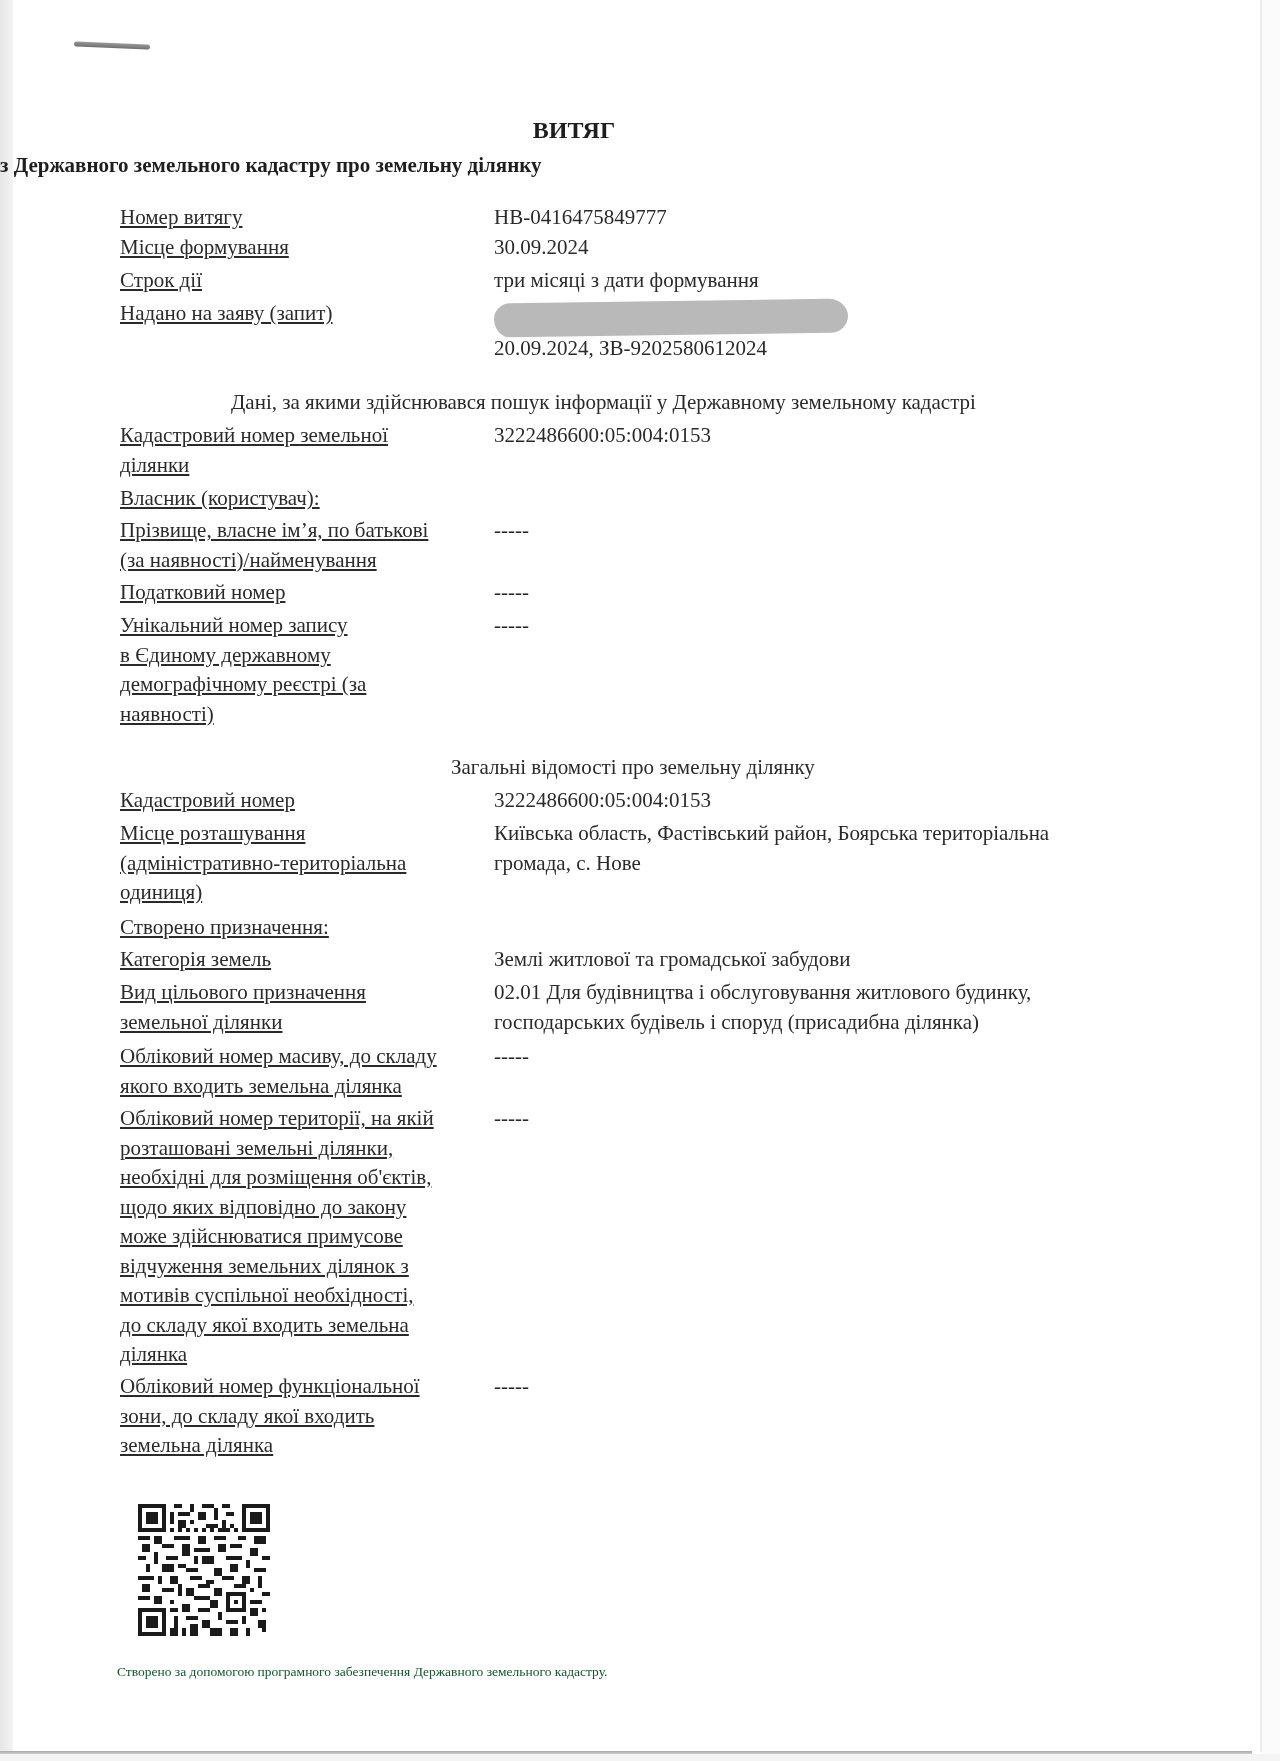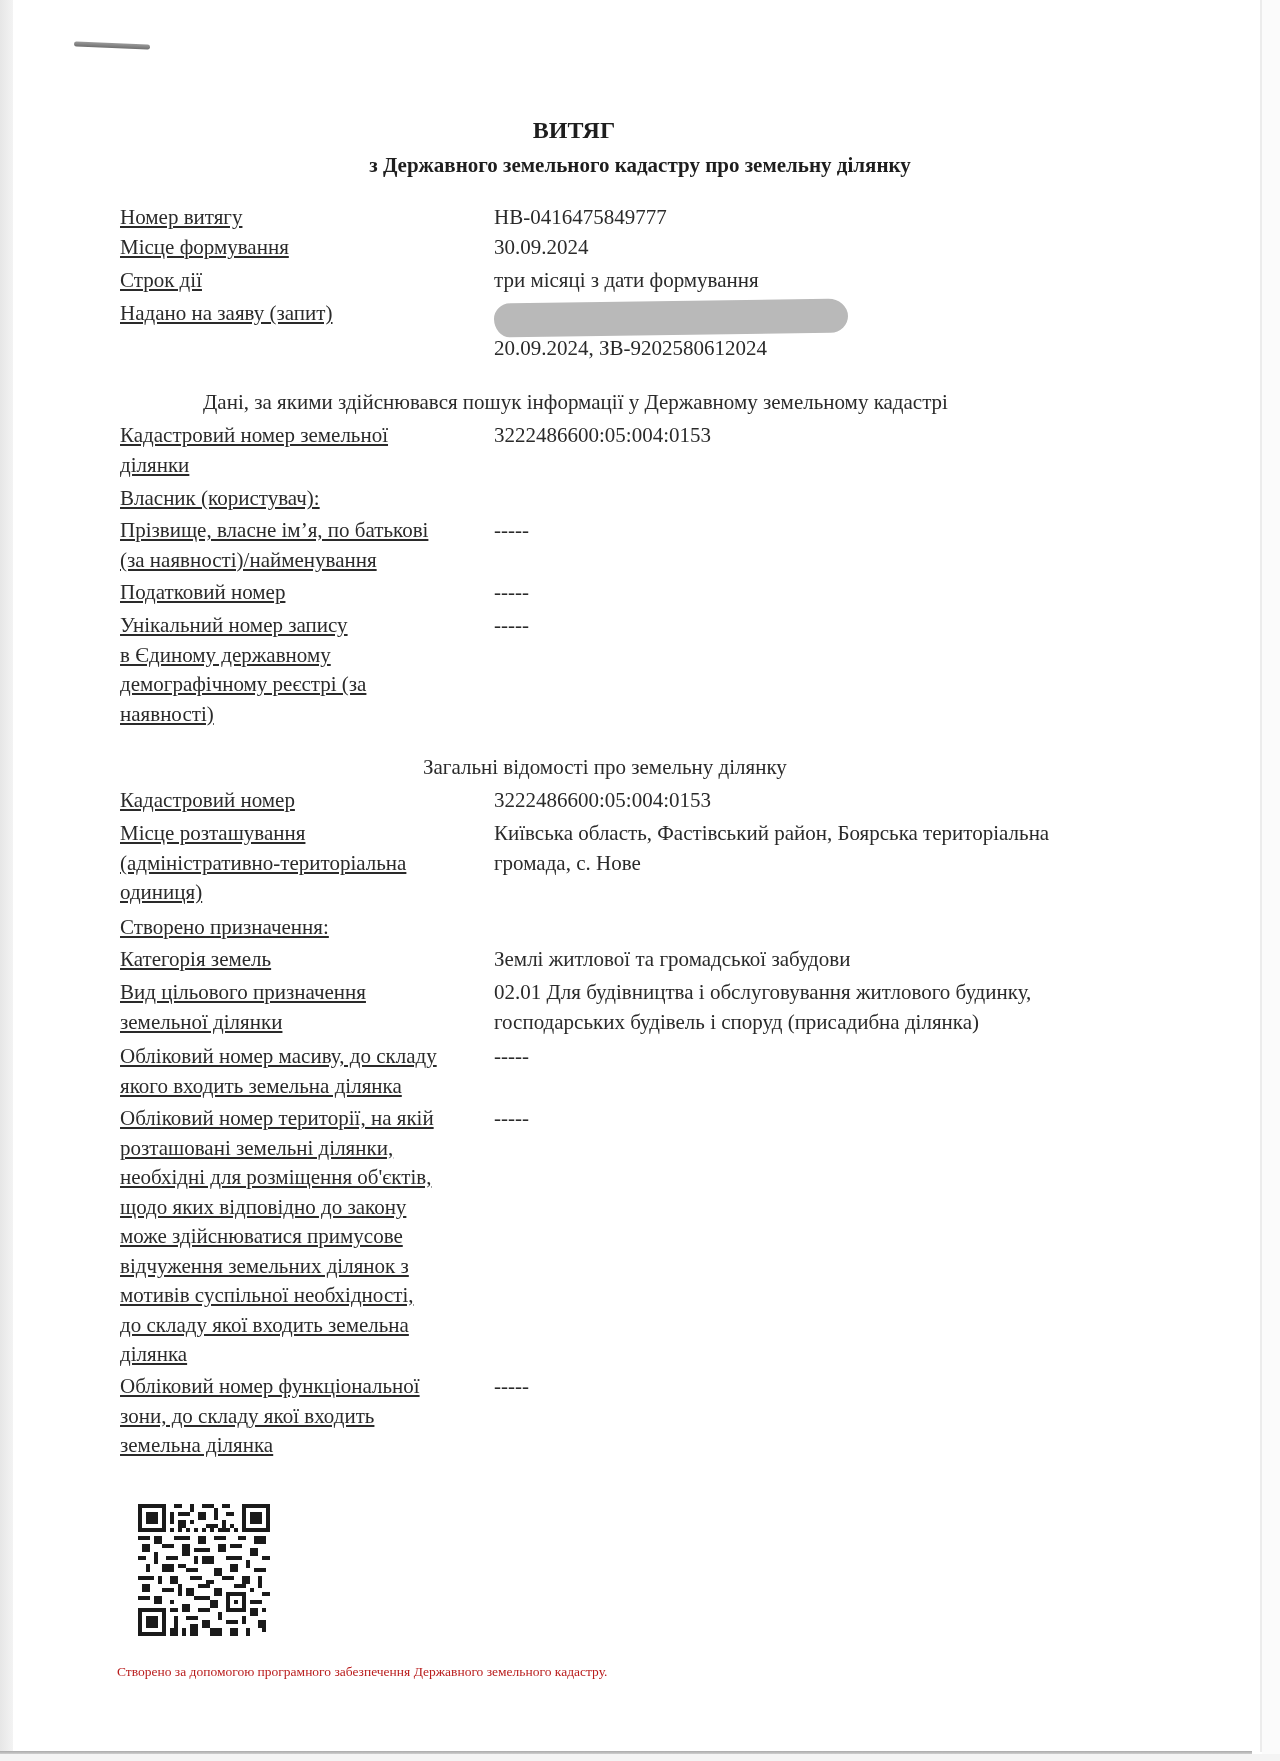--- a/index.html
+++ b/index.html
@@ -46,21 +46,21 @@
     
     .doc-title {
       position: absolute; left: 0; width: 1148px; top: 117px;
       text-align: center;
       font-weight: bold;
       font-size: 24px;
       color: #1e1e1e;
     }
     .doc-subtitle {
       position: absolute; left: 0; width: 1280px; top: 153px;
-      text-align: center;
+      text-align: left;
       font-weight: bold;
       font-size: 21px;
       color: #1e1e1e;
     }
 
     
     .row {
       position: absolute;
       left: 120px;
       width: 1030px;
@@ -76,41 +76,42 @@
     .row .value {
       position: absolute; left: 374px; top: 0;
       width: 690px;
       white-space: pre-line;
     }
     .section-heading {
       position: absolute;
       font-size: 21px;
       line-height: 29.5px;
       white-space: nowrap;
+      margin-left: 28px;
     }
     .redaction {
       position: absolute;
       left: 494px; top: 301px;
       width: 354px; height: 34px;
       background: #b9b9b9;
       border-radius: 17px 20px 18px 16px / 16px 18px 17px 19px;
       transform: rotate(-0.8deg);
     }
 
     
     .qr {
       position: absolute;
       left: 138px; top: 1503px;
       width: 132px; height: 134px;
     }
     .footer-note {
       position: absolute;
       left: 117px; top: 1664px;
       font-size: 13.5px;
-      color: #b91c1c;
+      color: #14532d;
       white-space: nowrap;
     }
   </style>
 </head>
 <body>
 
 <div class="scan-left-strip"></div>
 <div class="scan-right-margin"></div>
 <div class="scan-right-edge"></div>
 <div class="scan-bottom-edge"></div>

